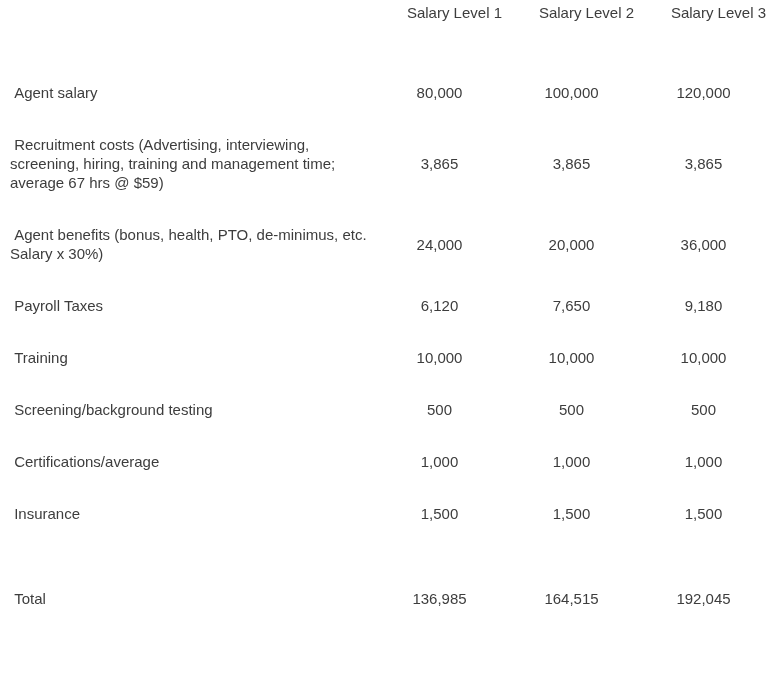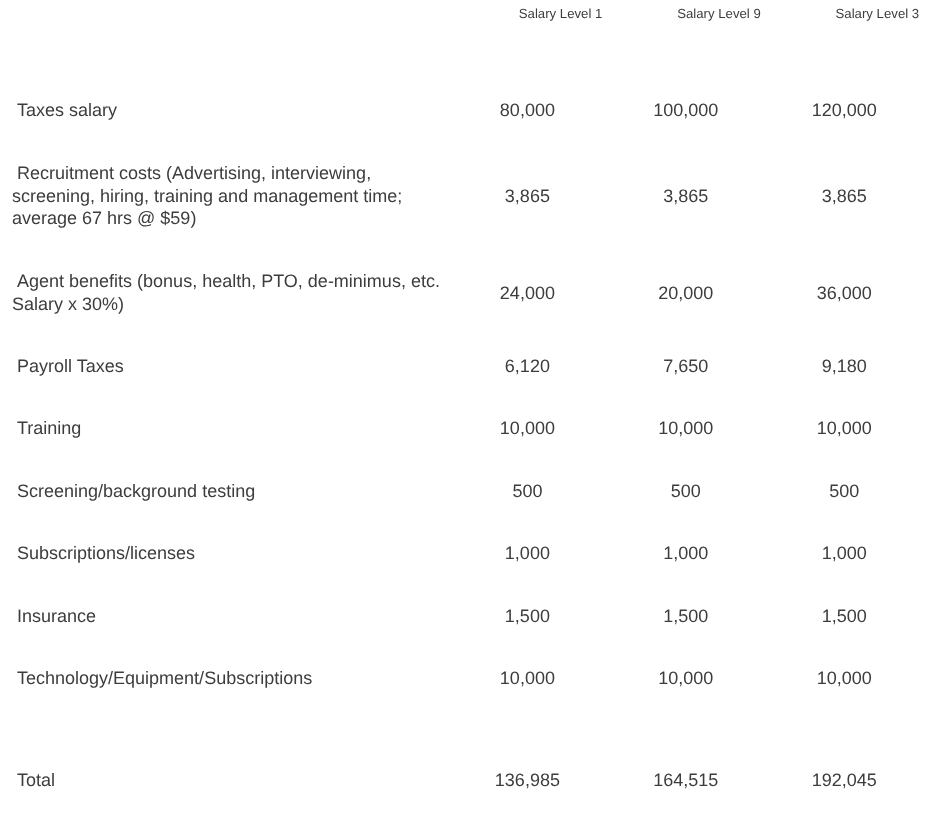--- a/index.html
+++ b/index.html
@@ -14,21 +14,21 @@
     color: #3d3d3d;
     overflow: hidden;
   }
   table.cost-table {
     border-collapse: collapse;
     table-layout: fixed;
     width: 782px;
   }
   .cost-table th {
     font-weight: 400;
-    font-size: 11px;
+    font-size: 15px;
     line-height: 19px;
     text-align: right;
     padding: 3px 16px 0 0;
     vertical-align: top;
     white-space: nowrap;
   }
   .cost-table td.label {
     font-size: 15px;
     line-height: 19px;
     text-align: left;
@@ -54,31 +54,31 @@
   <colgroup>
     <col style="width:386px">
     <col style="width:132px">
     <col style="width:132px">
     <col style="width:132px">
   </colgroup>
   <thead>
     <tr>
       <th></th>
       <th>Salary Level 1</th>
-      <th>Salary Level 9</th>
+      <th>Salary Level 2</th>
       <th>Salary Level 3</th>
     </tr>
   </thead>
   <tbody>
     <tr class="spacer-top">
         <td colspan="4"></td>
       </tr>
 
     <tr>
-      <td class="label"> Taxes salary</td>
+      <td class="label"> Agent salary</td>
       <td class="num">80,000</td>
       <td class="num">100,000</td>
       <td class="num">120,000</td>
     </tr>
 
     <tr>
       <td class="label"> Recruitment costs (Advertising, interviewing,
 screening, hiring, training and management time;
 average 67 hrs @ $59)</td>
       <td class="num">3,865</td>
@@ -109,39 +109,33 @@
     </tr>
 
     <tr>
       <td class="label"> Screening/background testing</td>
       <td class="num">500</td>
       <td class="num">500</td>
       <td class="num">500</td>
     </tr>
 
     <tr>
-      <td class="label"> Subscriptions/licenses</td>
+      <td class="label"> Certifications/average</td>
       <td class="num">1,000</td>
       <td class="num">1,000</td>
       <td class="num">1,000</td>
     </tr>
 
     <tr>
       <td class="label"> Insurance</td>
       <td class="num">1,500</td>
       <td class="num">1,500</td>
       <td class="num">1,500</td>
     </tr>
 
-    <tr>
-      <td class="label"> Technology/Equipment/Subscriptions</td>
-      <td class="num">10,000</td>
-      <td class="num">10,000</td>
-      <td class="num">10,000</td>
-    </tr>
 
     <tr class="spacer-bottom">
         <td colspan="4"></td>
       </tr>
 
     <tr>
       <td class="label"> Total</td>
       <td class="num">136,985</td>
       <td class="num">164,515</td>
       <td class="num">192,045</td>

